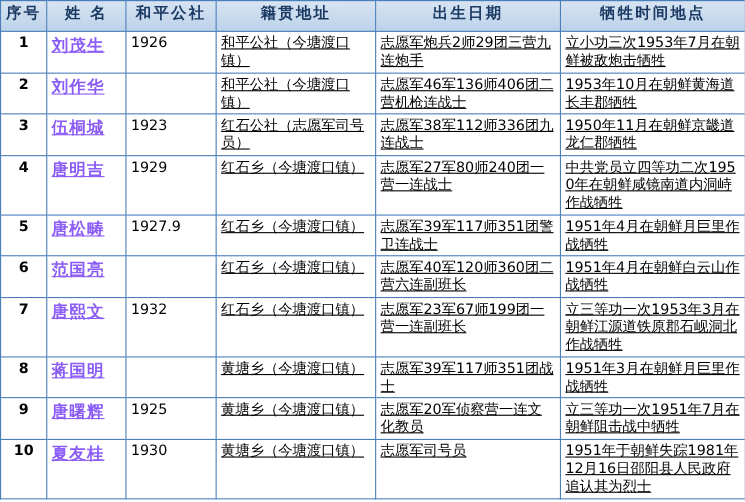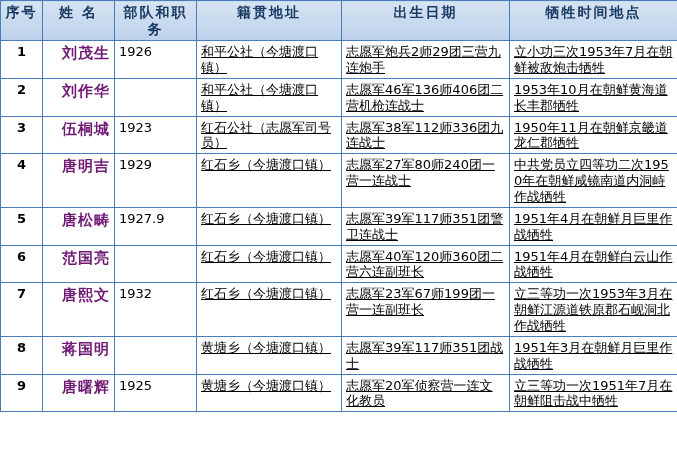--- a/index.html
+++ b/index.html
@@ -44,26 +44,27 @@
   .col-death { width: 168px; }
 
   td.idx {
     text-align: center;
     vertical-align: middle;
     font-size: 13px;
     font-weight: bold;
     color: #000000;
   }
   td.name {
-    text-align: right;
+    text-align: left;
     vertical-align: middle;
     font-size: 15px;
     font-weight: bold;
-    color: #701a75;
+    color: #8b5cf6;
     letter-spacing: 1px;
+    text-decoration: underline;
   }
   td.birth {
     text-align: left;
     vertical-align: middle;
     font-size: 13px;
     color: #000000;
   }
   td.addr, td.unit, td.death {
     text-align: left;
     font-size: 13px;
@@ -81,21 +82,21 @@
     <col class="col-name">
     <col class="col-birth">
     <col class="col-addr">
     <col class="col-unit">
     <col class="col-death">
   </colgroup>
   <thead>
     <tr>
       <th>序号</th>
       <th>姓  名</th>
-      <th>部队和职务</th>
+      <th>和平公社</th>
       <th>籍贯地址</th>
       <th>出生日期</th>
       <th>牺牲时间地点</th>
     </tr>
   </thead>
   <tbody>
     <tr>
       <td class="idx">1</td>
       <td class="name">刘茂生</td>
       <td class="birth">1926</td>
@@ -160,14 +161,22 @@
       <td class="death">1951年3月在朝鲜月巨里作战牺牲</td>
     </tr>
     <tr>
       <td class="idx">9</td>
       <td class="name">唐曙辉</td>
       <td class="birth">1925</td>
       <td class="addr">黄塘乡（今塘渡口镇）</td>
       <td class="unit">志愿军20军侦察营一连文化教员</td>
       <td class="death">立三等功一次1951年7月在朝鲜阻击战中牺牲</td>
     </tr>
+    <tr>
+      <td class="idx">10</td>
+      <td class="name">夏友桂</td>
+      <td class="birth">1930</td>
+      <td class="addr">黄塘乡（今塘渡口镇）</td>
+      <td class="unit">志愿军司号员</td>
+      <td class="death">1951年于朝鲜失踪1981年12月16日邵阳县人民政府追认其为烈士</td>
+    </tr>
   </tbody>
 </table>
 
 </body></html>

